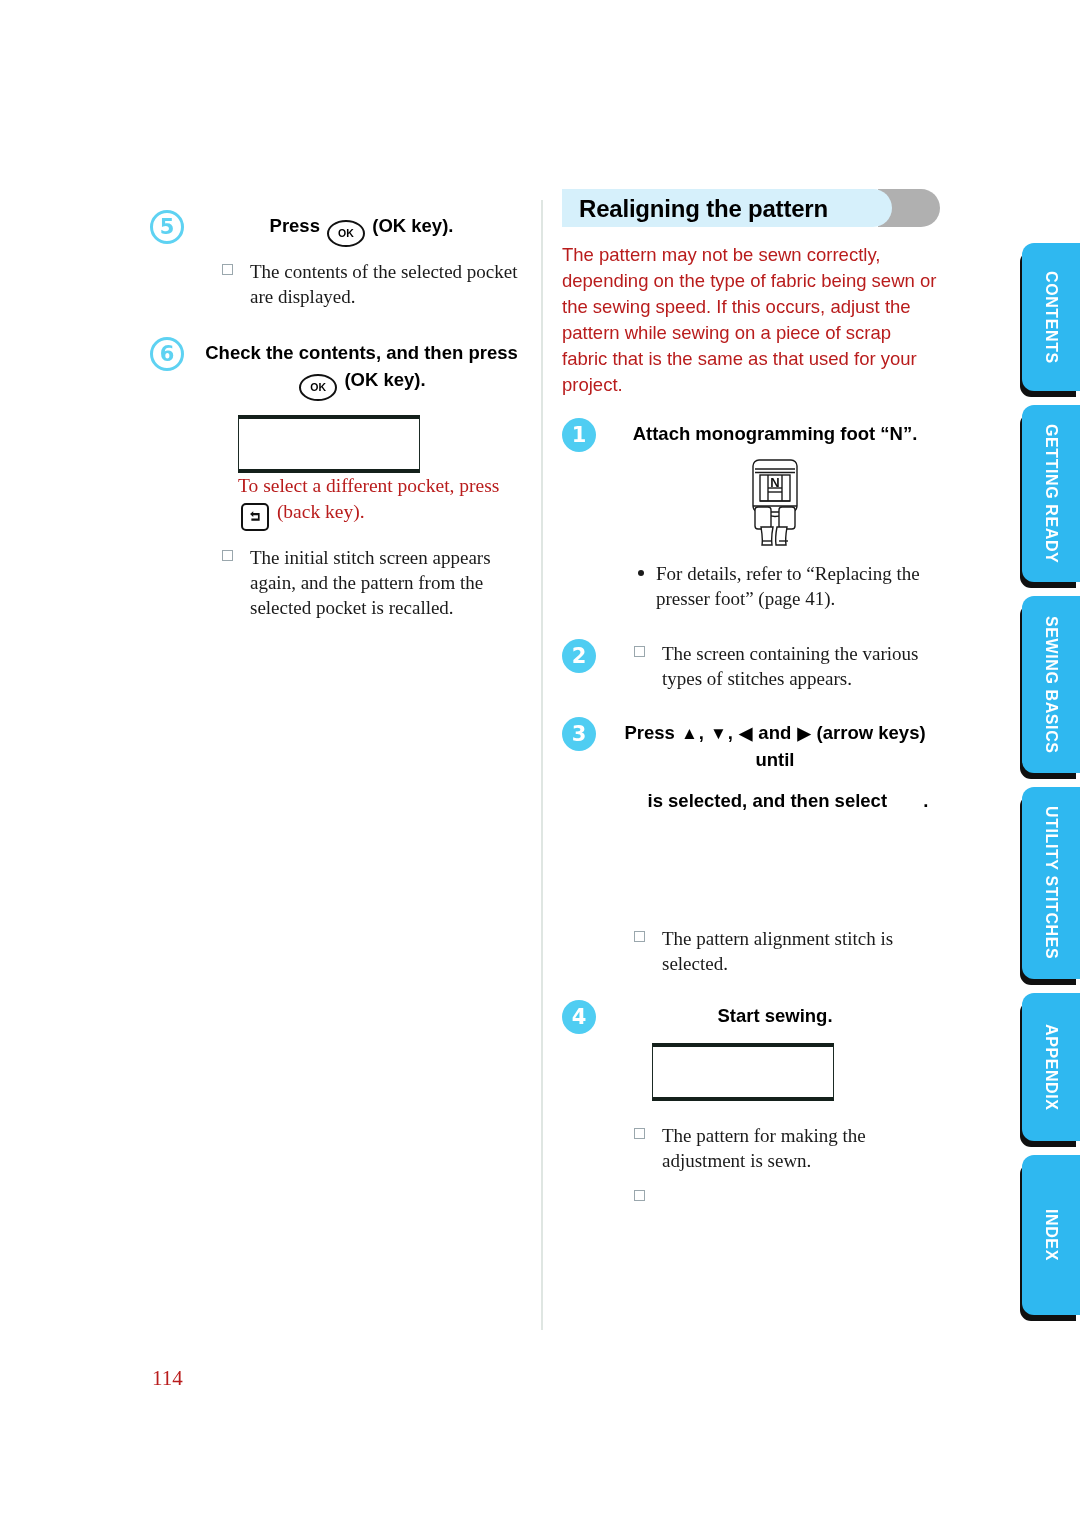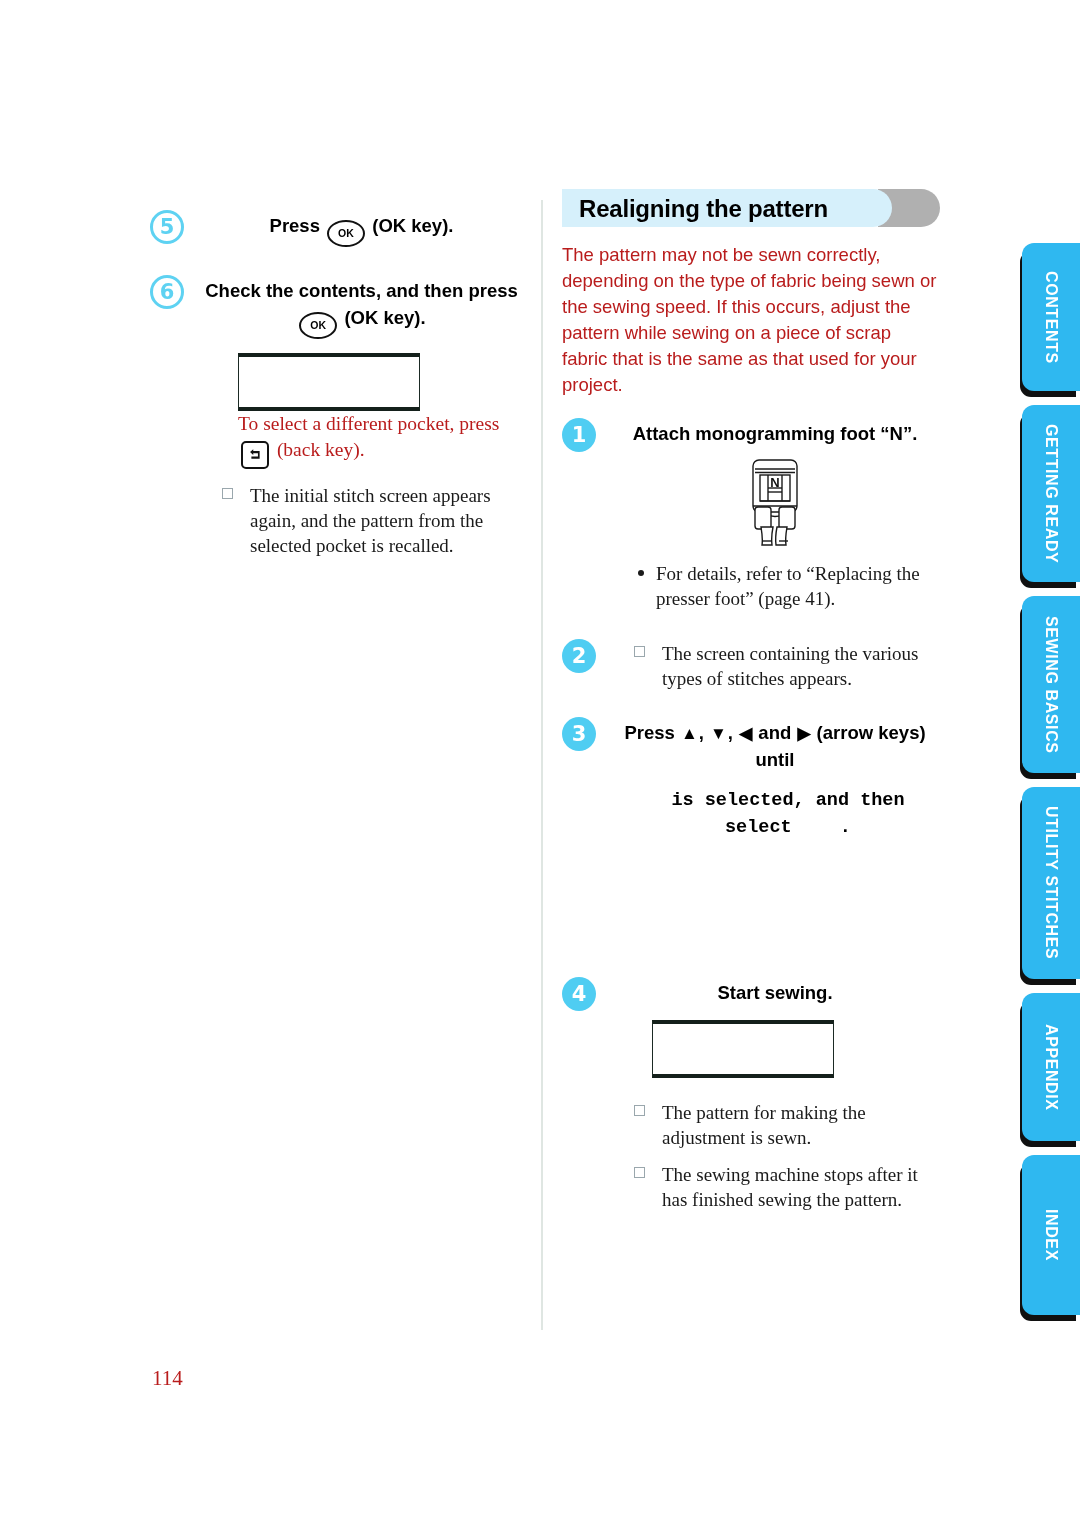--- a/index.html
+++ b/index.html
@@ -269,20 +269,24 @@
   <div class="divider"></div>
 
   <div class="col-left">
 
     <div class="step">
       <div class="step-num outline">5</div>
       <div class="step-title">
         <span>Press</span>
         <span class="key-ok">OK</span>
         <span>(OK key).</span>
+      </div>
+      <div class="note">
+        <span class="sq"></span>
+        <span>The contents of the selected pocket are displayed.</span>
       </div>
     </div>
 
     <div class="step" style="margin-top:30px;">
       <div class="step-num outline">6</div>
       <div class="step-title">
         <span>Check the contents, and then press</span>
         <span class="key-ok">OK</span>
         <span>(OK key).</span>
       </div>
@@ -363,44 +367,47 @@
     <div class="step" style="margin-top:28px;">
       <div class="step-num filled">3</div>
       <div class="step-title">
         <span>Press</span>
         <span class="arrow-g">▲</span><span>,</span>
         <span class="arrow-g">▼</span><span>,</span>
         <span class="arrow-g">◀</span>
         <span>and</span>
         <span class="arrow-g">▶</span>
         <span>(arrow keys) until</span>
-        <div style="margin-top:14px; margin-left:26px;font-family:Liberation Mono, monospace;">
+        <div style="margin-top:14px; margin-left:26px;">
           <span>is selected, and then select</span>
           <span style="display:inline-block;width:26px;"></span>
           <span>.</span>
         </div>
       </div>
 
       <div class="blank-gap"></div>
 
+      <div class="note" style="margin-top:0;">
+        <span class="sq"></span>
+        <span>The pattern alignment stitch is selected.</span>
+      </div>
     </div>
 
     <div class="step" style="margin-top:26px;">
       <div class="step-num filled">4</div>
       <div class="step-title">Start sewing.</div>
 
       <div class="img-frame frame-b"></div>
 
       <div class="note" style="margin-top:22px; margin-left:22px;">
         <span class="sq"></span>
         <span>The pattern for making the adjustment is sewn.</span>
       </div>
       <div class="note" style="margin-left:22px;">
         <span class="sq"></span>
-        <span>The sewing machine stops after it has finished sewing the pattern.</span>
       </div>
     </div>
 
   </div>
 
   <div class="tabs">
     <div class="tab" style="height:148px;">
       <span class="tab-label">CONTENTS</span>
     </div>
     <div class="tab" style="height:177px;">

